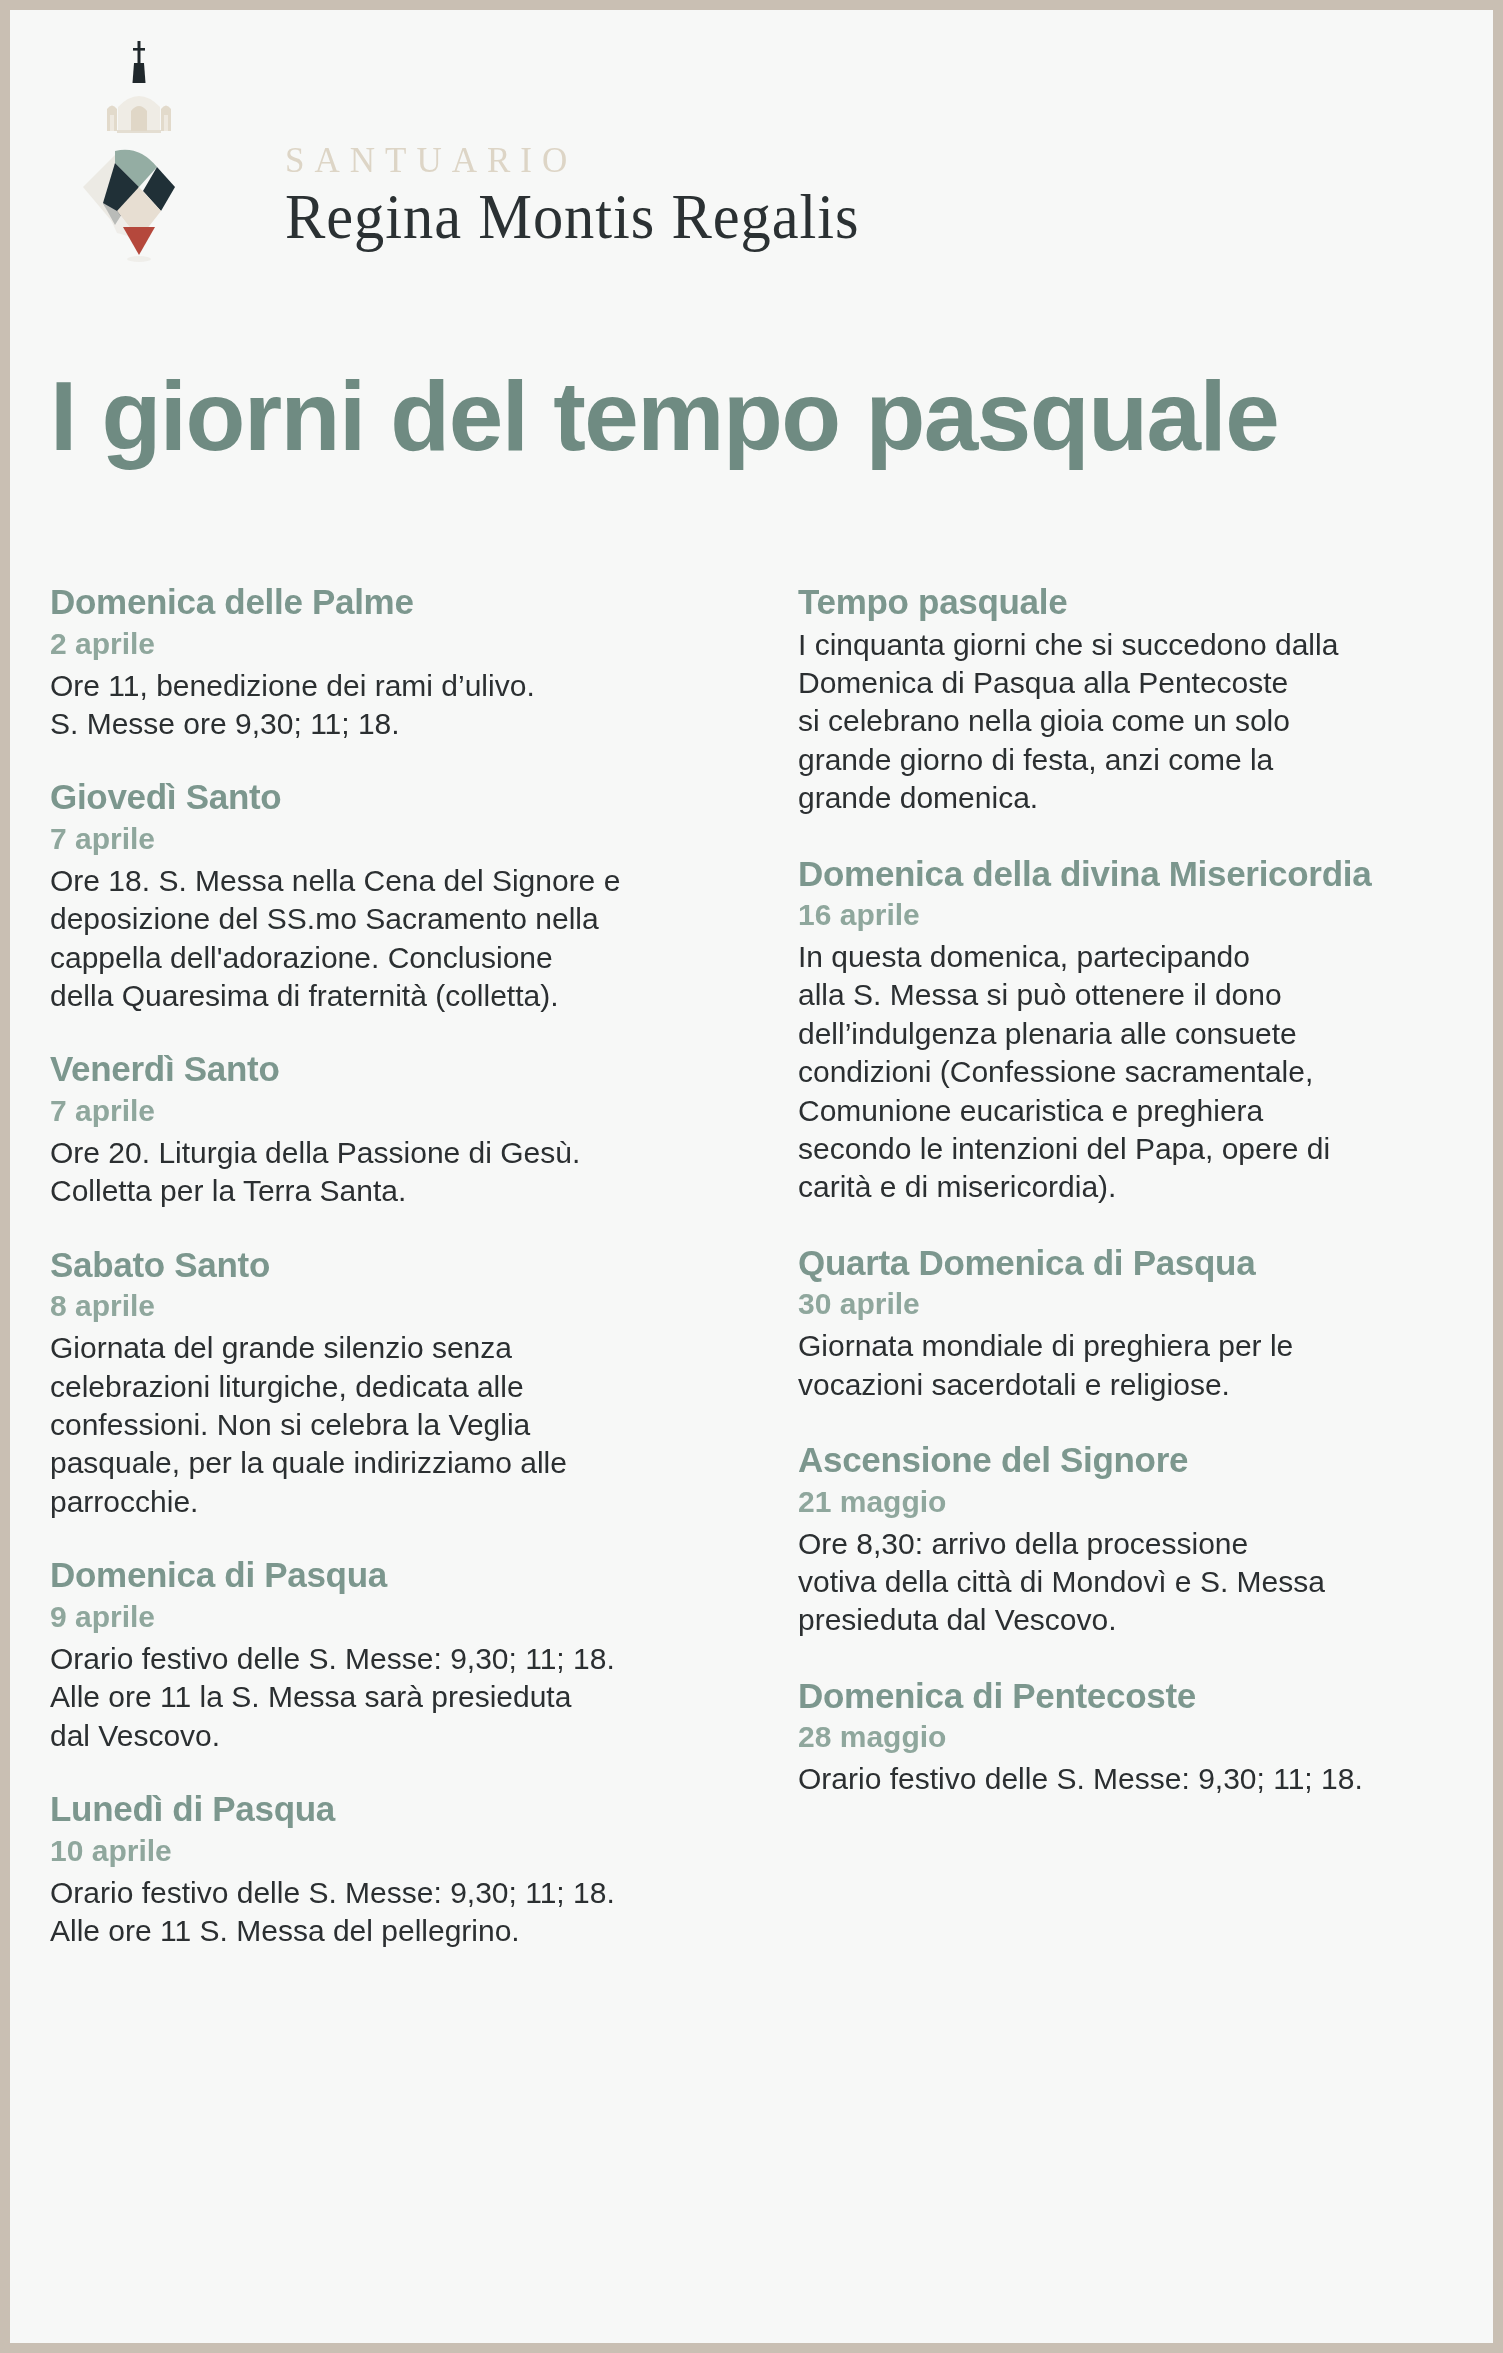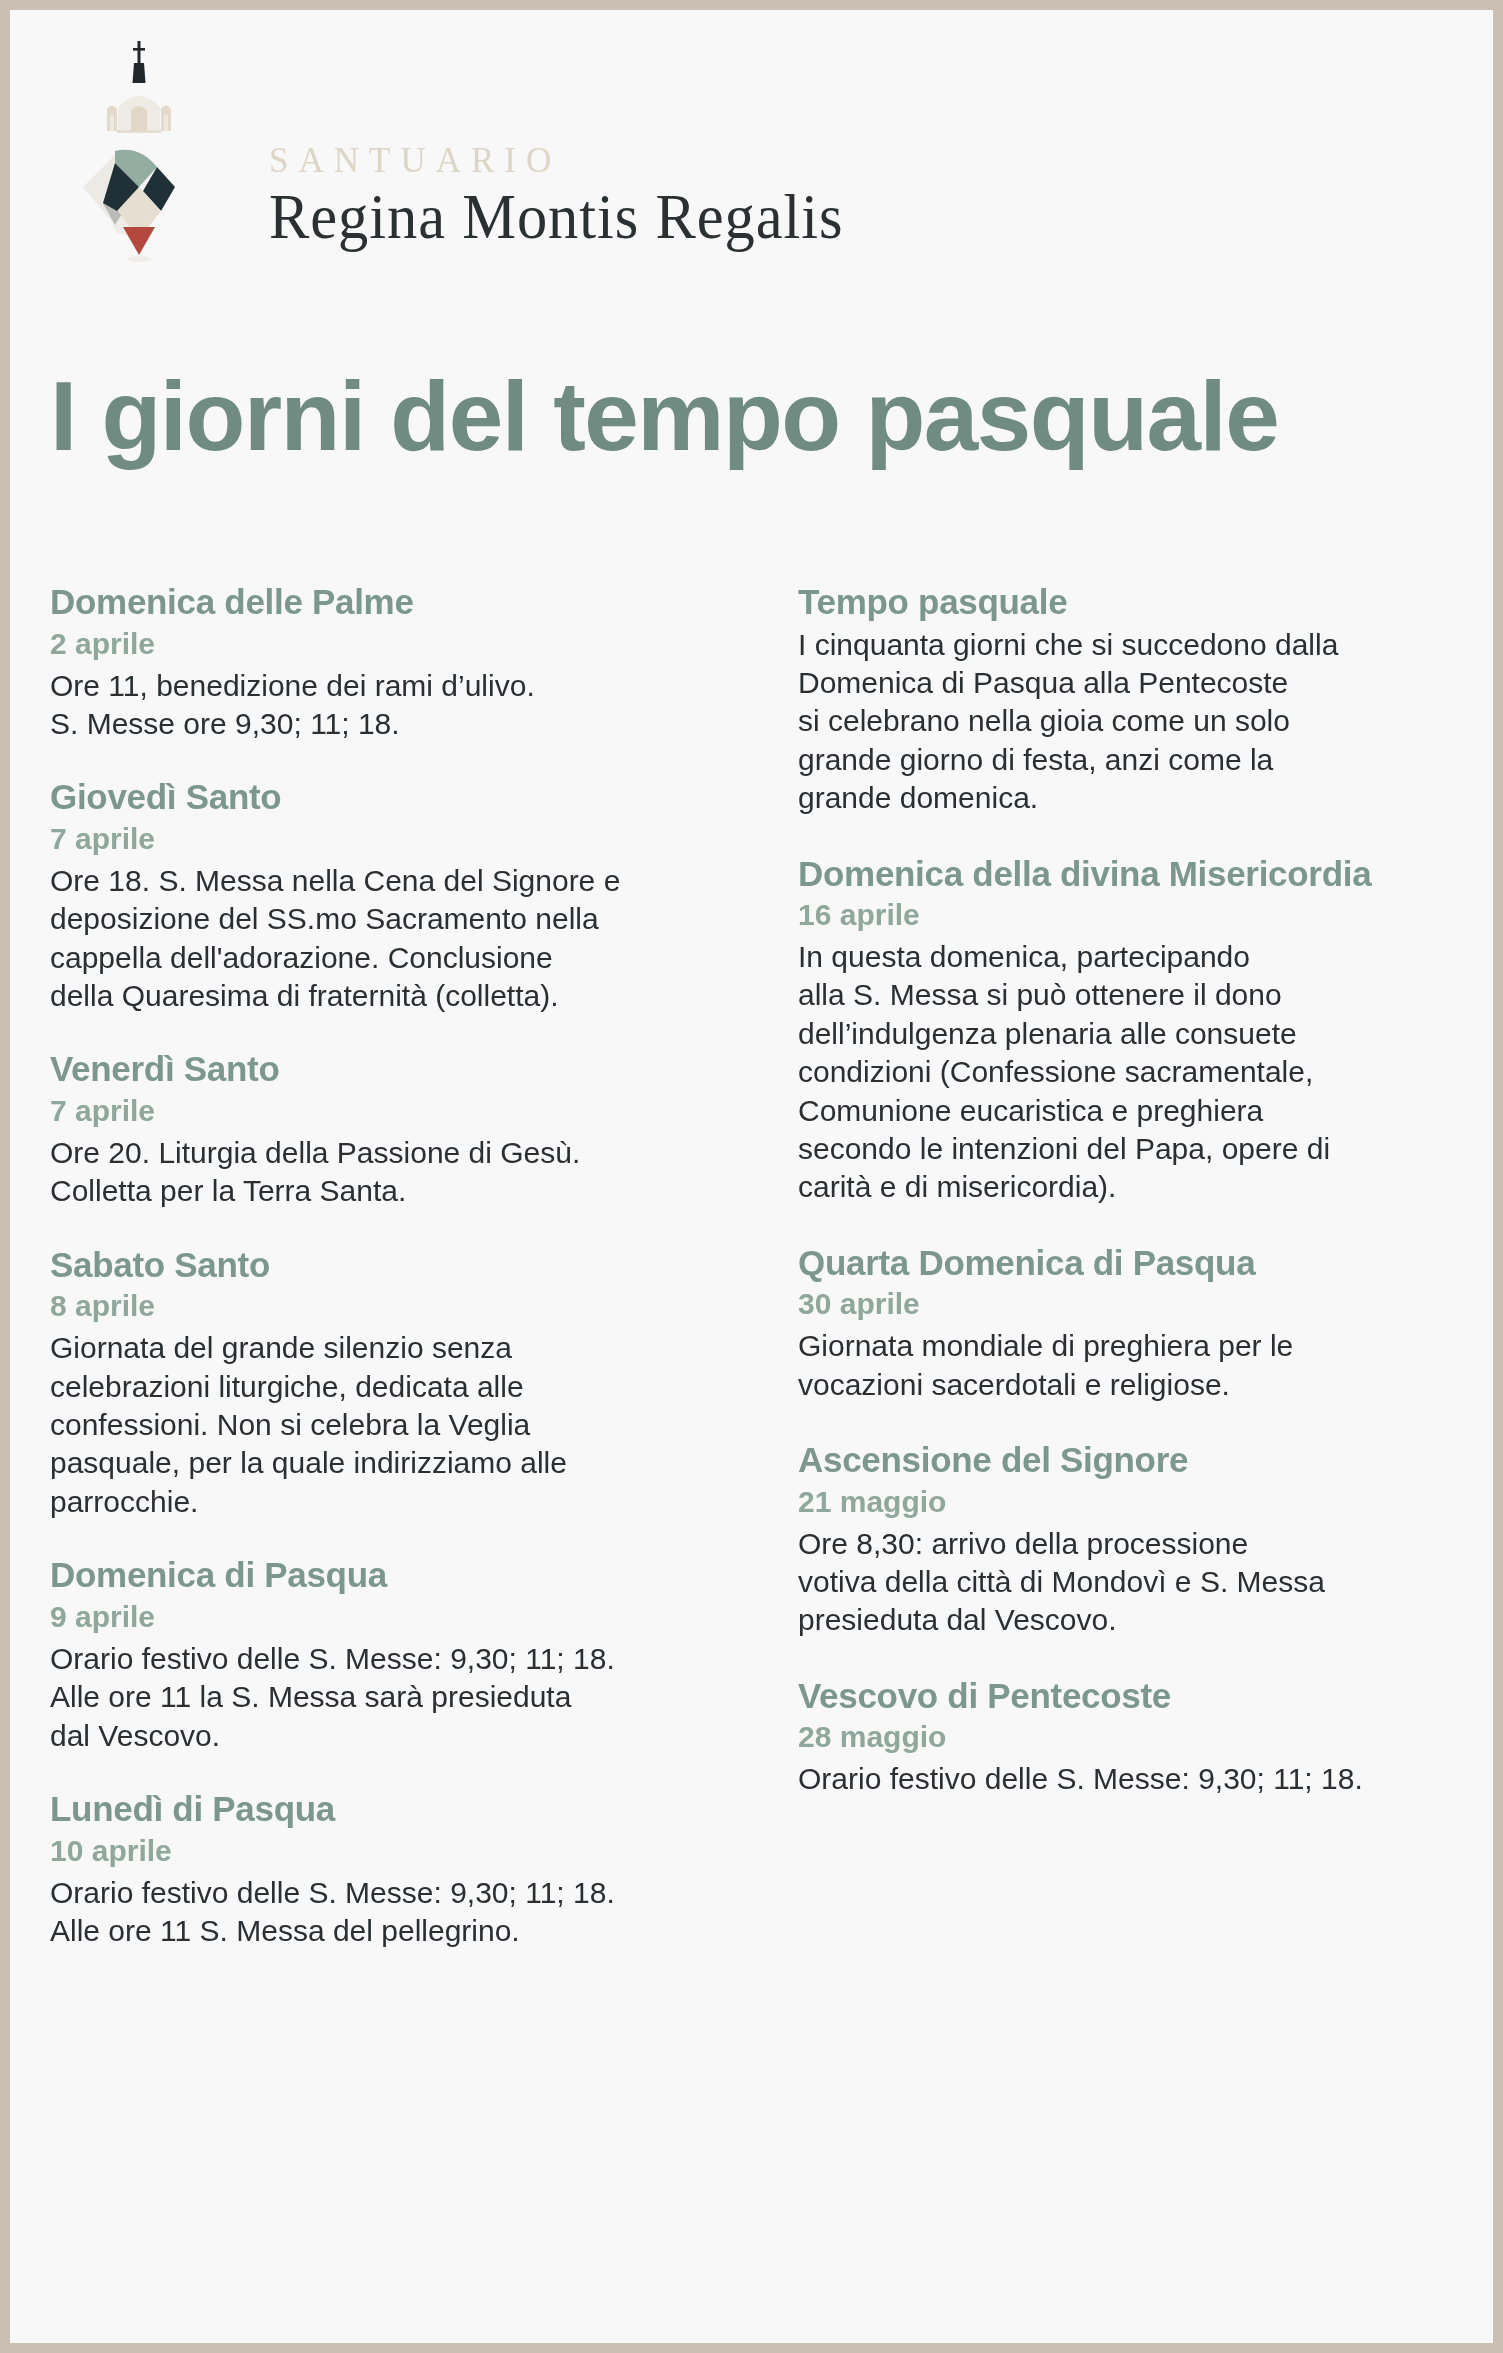--- a/index.html
+++ b/index.html
@@ -46,21 +46,21 @@
   .emblem {
     position: absolute;
     left: 0;
     top: 0;
     width: 150px;
     height: 230px;
   }
 
   .wordmark {
     position: absolute;
-    left: 204px;
+    left: 220px;
     top: 108px;
     width: 620px;
   }
 
   .wordmark .sant {
     font-family: "Liberation Serif", serif;
     font-size: 35px;
     letter-spacing: 10px;
     color: #ddd5c6;
     line-height: 1;
@@ -283,21 +283,21 @@
 
         <div class="entry">
           <p class="entry-title">Ascensione del Signore</p>
           <p class="entry-date">21 maggio</p>
           <p class="entry-body">Ore 8,30: arrivo della processione
 votiva della città di Mondovì e S. Messa
 presieduta dal Vescovo.</p>
         </div>
 
         <div class="entry">
-          <p class="entry-title">Vescovo di Pentecoste</p>
+          <p class="entry-title">Domenica di Pentecoste</p>
           <p class="entry-date">28 maggio</p>
           <p class="entry-body">Orario festivo delle S. Messe: 9,30; 11; 18.</p>
         </div>
 
       </div>
 
     </div>
 
   </div>
 </div>

